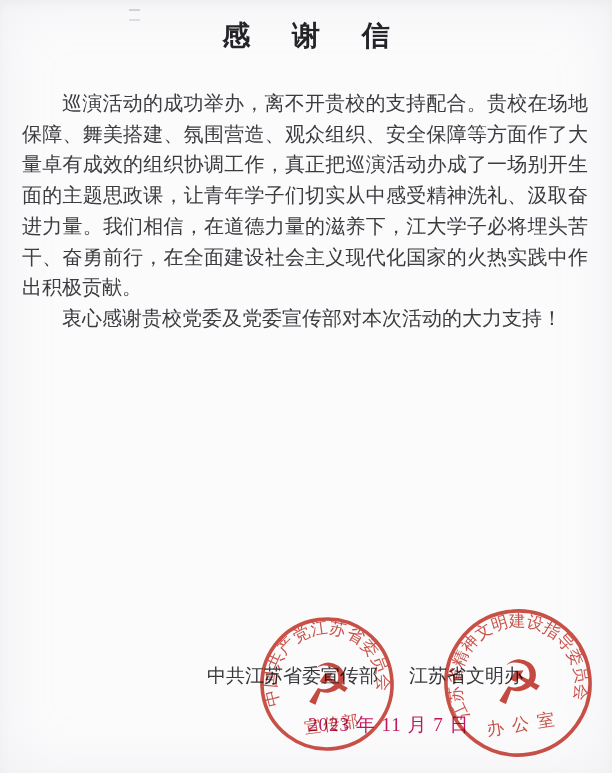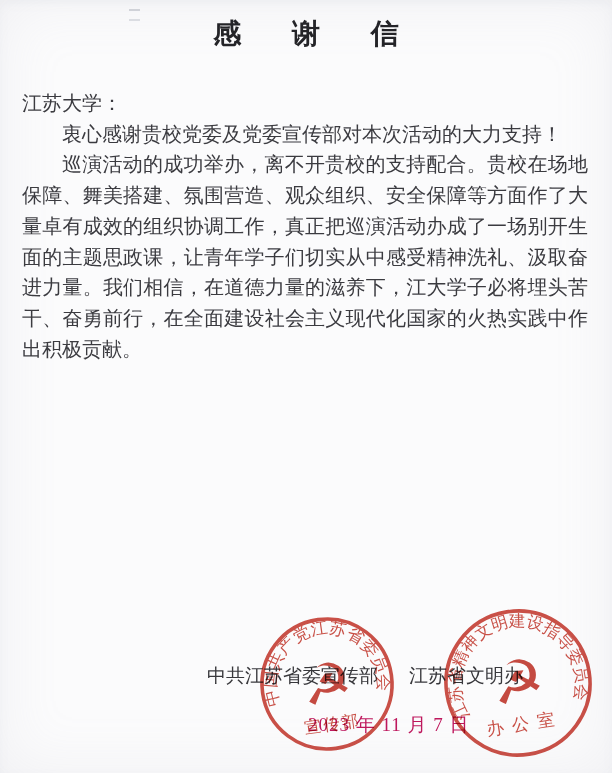--- a/index.html
+++ b/index.html
@@ -14,21 +14,21 @@
     color:#3b3b40;
   }
   .smudge {
     position:absolute; left:129px; top:9px; width:11px; height:8px;
     border-top:2px solid #c7cad1; border-bottom:2px solid #d4d7dd;
     opacity:.8;
   }
   .title {
     position:absolute; top:20px; left:0; width:100%;
     text-align:center;
-    font-family:Liberation Mono, monospace;
+    font-family:Liberation Sans, sans-serif;
     font-weight:bold; font-size:28px; line-height:32px;
     letter-spacing:17px; text-indent:17px;
     color:#242428;
   }
   .body-text {
     position:absolute; top:88px; left:22px; width:566px;
     font-size:20px; line-height:30.7px;
     text-align:justify;
   }
   .body-text p { margin:0; }
@@ -60,23 +60,22 @@
 </head>
 <body>
 
 <div class="page">
 
   <div class="smudge"></div>
 
   <div class="title">感 谢 信</div>
 
   <div class="body-text">
-    <p>江苏大学：</p>
+    <p class="para">巡演活动的成功举办，离不开贵校的支持配合。贵校在场地保障、舞美搭建、氛围营造、观众组织、安全保障等方面作了大量卓有成效的组织协调工作，真正把巡演活动办成了一场别开生面的主题思政课，让青年学子们切实从中感受精神洗礼、汲取奋进力量。我们相信，在道德力量的滋养下，江大学子必将埋头苦干、奋勇前行，在全面建设社会主义现代化国家的火热实践中作出积极贡献。</p>
     <p class="para">衷心感谢贵校党委及党委宣传部对本次活动的大力支持！</p>
-    <p class="para">巡演活动的成功举办，离不开贵校的支持配合。贵校在场地保障、舞美搭建、氛围营造、观众组织、安全保障等方面作了大量卓有成效的组织协调工作，真正把巡演活动办成了一场别开生面的主题思政课，让青年学子们切实从中感受精神洗礼、汲取奋进力量。我们相信，在道德力量的滋养下，江大学子必将埋头苦干、奋勇前行，在全面建设社会主义现代化国家的火热实践中作出积极贡献。</p>
   </div>
 
   <div class="signature-row">
     <span>中共江苏省委宣传部</span>
     <span>江苏省文明办</span>
   </div>
 
   <div class="date-line">2023 年 11 月 7 日</div>
 
   <div class="seal seal-left">

